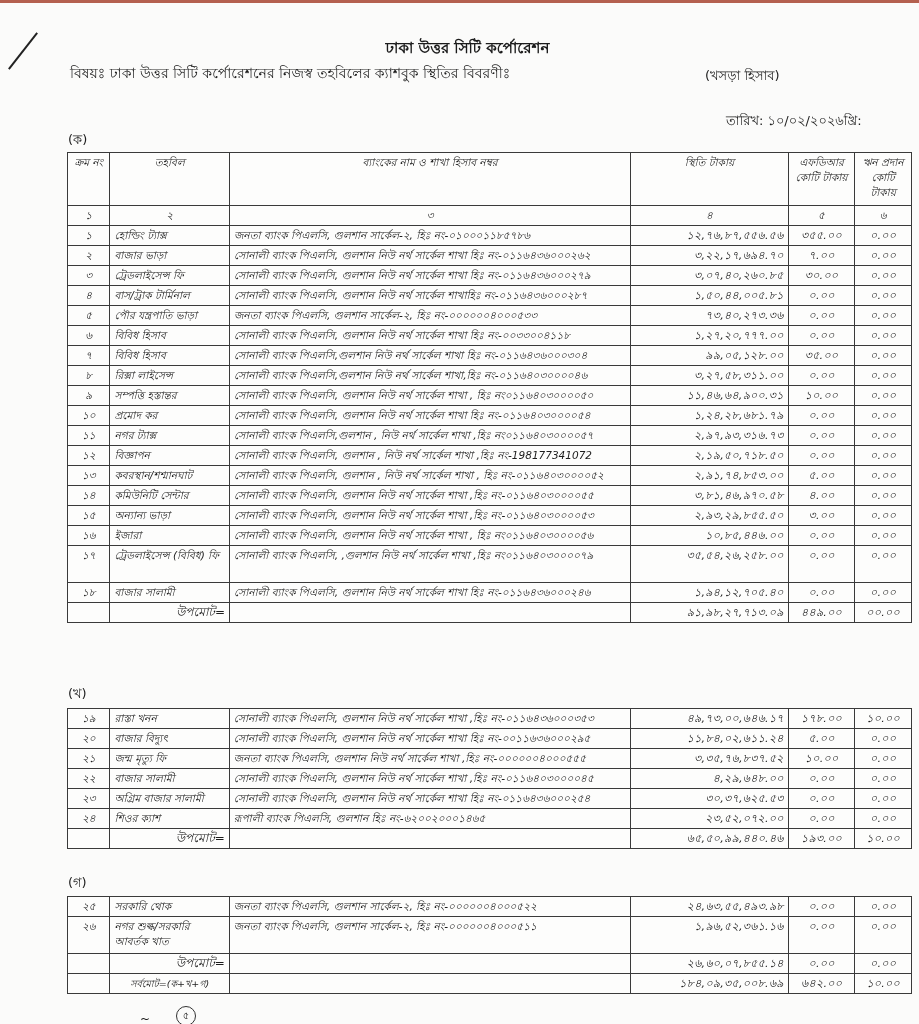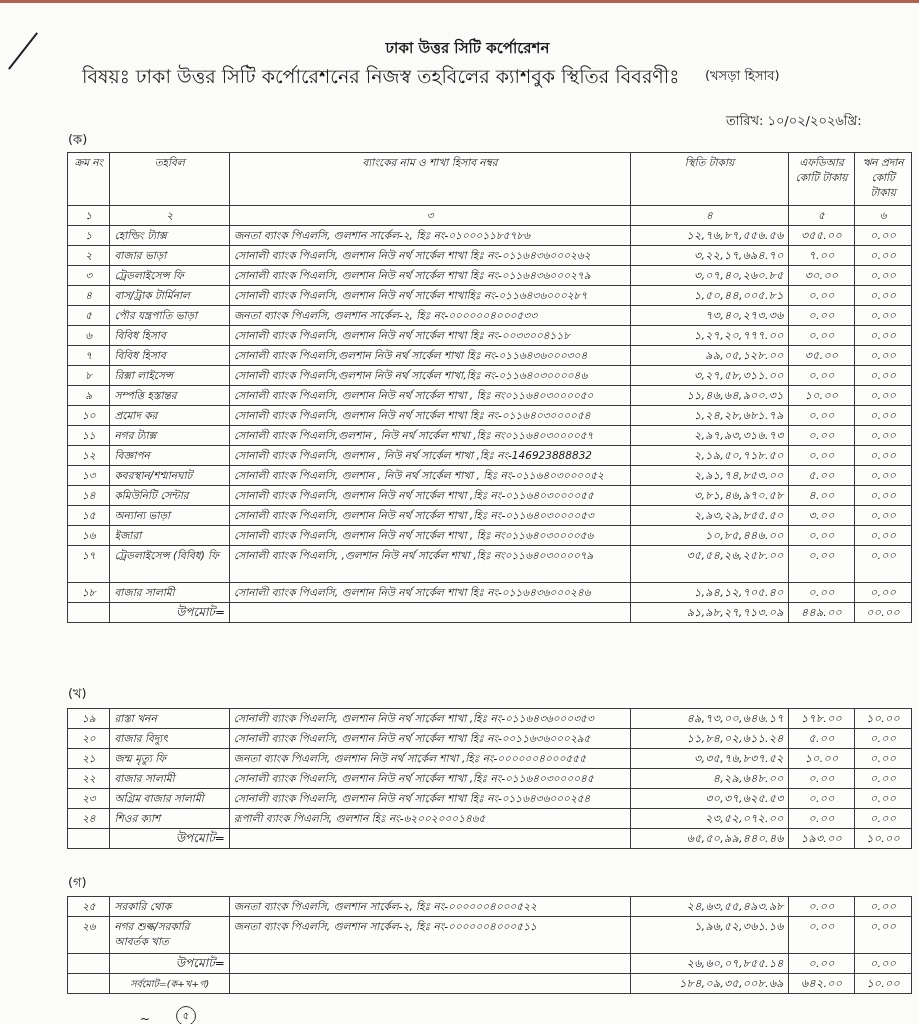--- a/index.html
+++ b/index.html
@@ -13,21 +13,21 @@
   .top-bar { position: absolute; left: 0; top: 0; width: 919px; height: 3px; background: #b4604f; }
   .slash-mark {
     position: absolute; left: 22px; top: 28px; width: 2px; height: 46px;
     background: #222; transform: rotate(38deg); transform-origin: center;
   }
   .org-title {
     position: absolute; left: 0; width: 919px; top: 36px;
     text-align: center; font-size: 15px; font-weight: bold; padding-left: 8px;
   }
   .subject {
-    position: absolute; left: 70px; top: 62px; font-size: 19px; margin-left: 12px;
+    position: absolute; left: 70px; top: 62px; font-size: 14px;
   }
   .draft-label { position: absolute; left: 705px; top: 66px; font-size: 13px; }
   .date-line { position: absolute; left: 726px; top: 111px; font-size: 13px; }
   .section-label { position: absolute; left: 68px; font-size: 13px; }
   table.ledger {
     position: absolute; left: 67px; width: 845px;
     border-collapse: collapse; font-size: 10.5px;
     background: #fdfdfc;
     font-style: italic;
   }
@@ -167,21 +167,21 @@
         <td class="c-sl">১১</td>
         <td class="c-fund">নগর ট্যাক্স</td>
         <td class="c-bank">সোনালী ব্যাংক পিএলসি,গুলশান , নিউ নর্থ সার্কেল শাখা ,হিঃ নং০১১৬৪০৩০০০০৫৭</td>
         <td class="c-bal num">২,৯৭,৯৩,৩১৬.৭৩</td>
         <td class="c-fdr num">০.০০</td>
         <td class="c-loan num">০.০০</td>
       </tr>
       <tr>
         <td class="c-sl">১২</td>
         <td class="c-fund">বিজ্ঞাপন</td>
-        <td class="c-bank">সোনালী ব্যাংক পিএলসি, গুলশান , নিউ নর্থ সার্কেল শাখা ,হিঃ নং-146923888832</td>
+        <td class="c-bank">সোনালী ব্যাংক পিএলসি, গুলশান , নিউ নর্থ সার্কেল শাখা ,হিঃ নং-198177341072</td>
         <td class="c-bal num">২,১৯,৫০,৭১৮.৫০</td>
         <td class="c-fdr num">০.০০</td>
         <td class="c-loan num">০.০০</td>
       </tr>
       <tr>
         <td class="c-sl">১৩</td>
         <td class="c-fund">কবরস্থান/শশ্মানঘাট</td>
         <td class="c-bank">সোনালী ব্যাংক পিএলসি, গুলশান , নিউ নর্থ সার্কেল শাখা , হিঃ নং-০১১৬৪০৩০০০০৫২</td>
         <td class="c-bal num">২,৯১,৭৪,৮৫৩.০০</td>
         <td class="c-fdr num">৫.০০</td>

